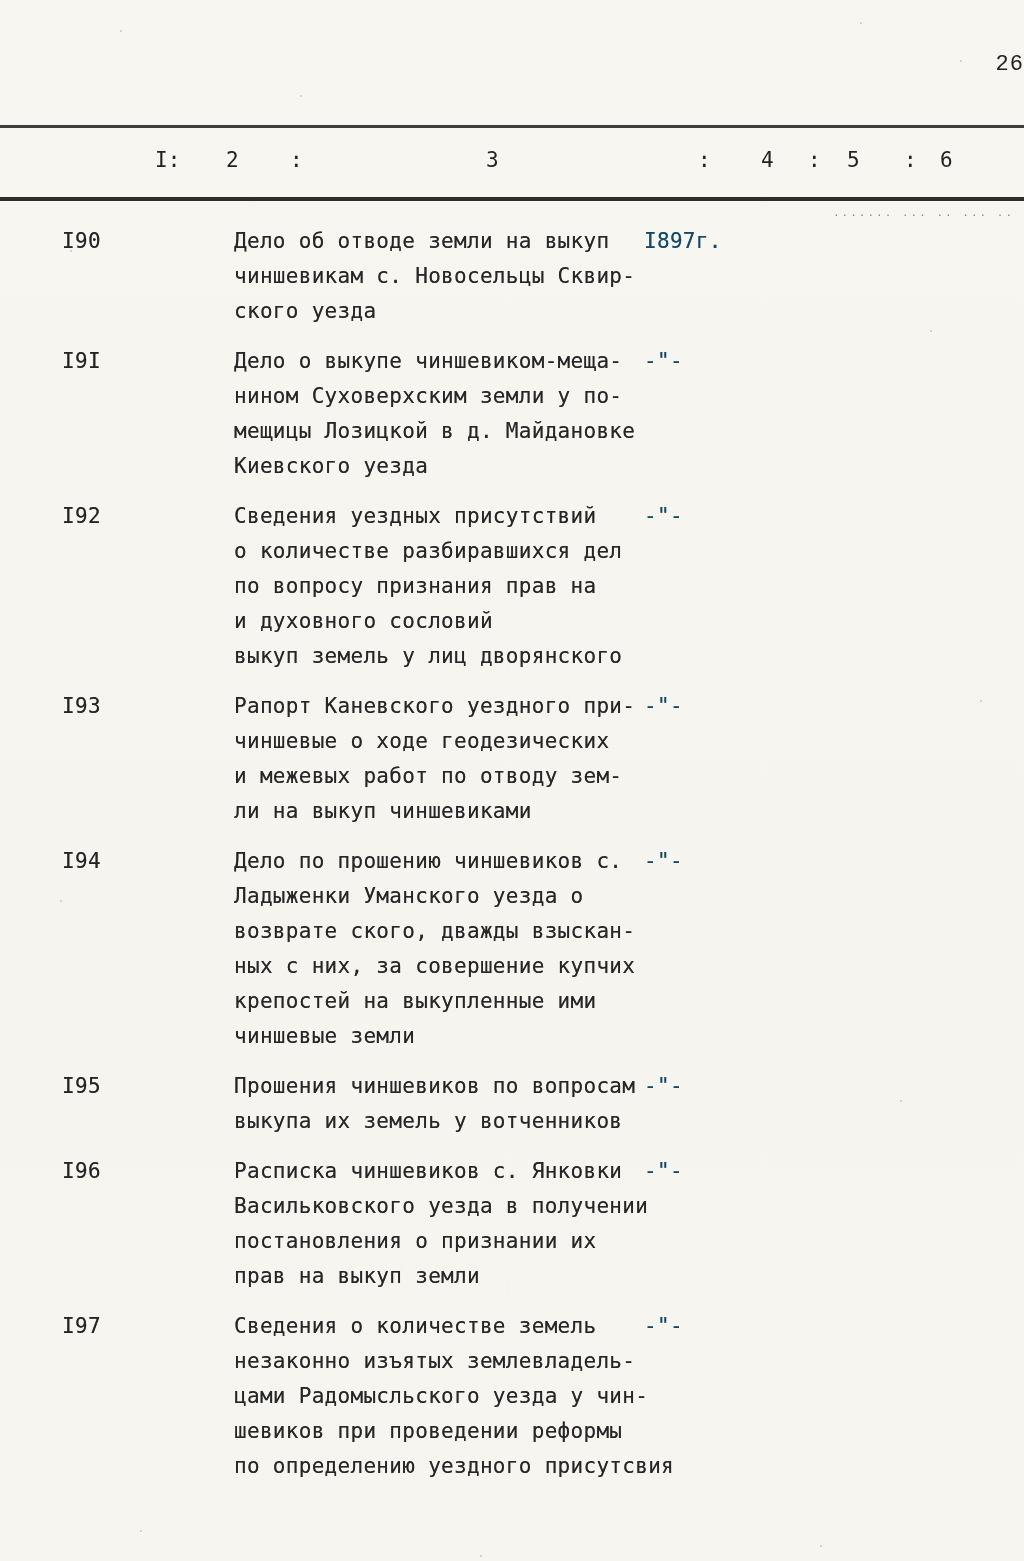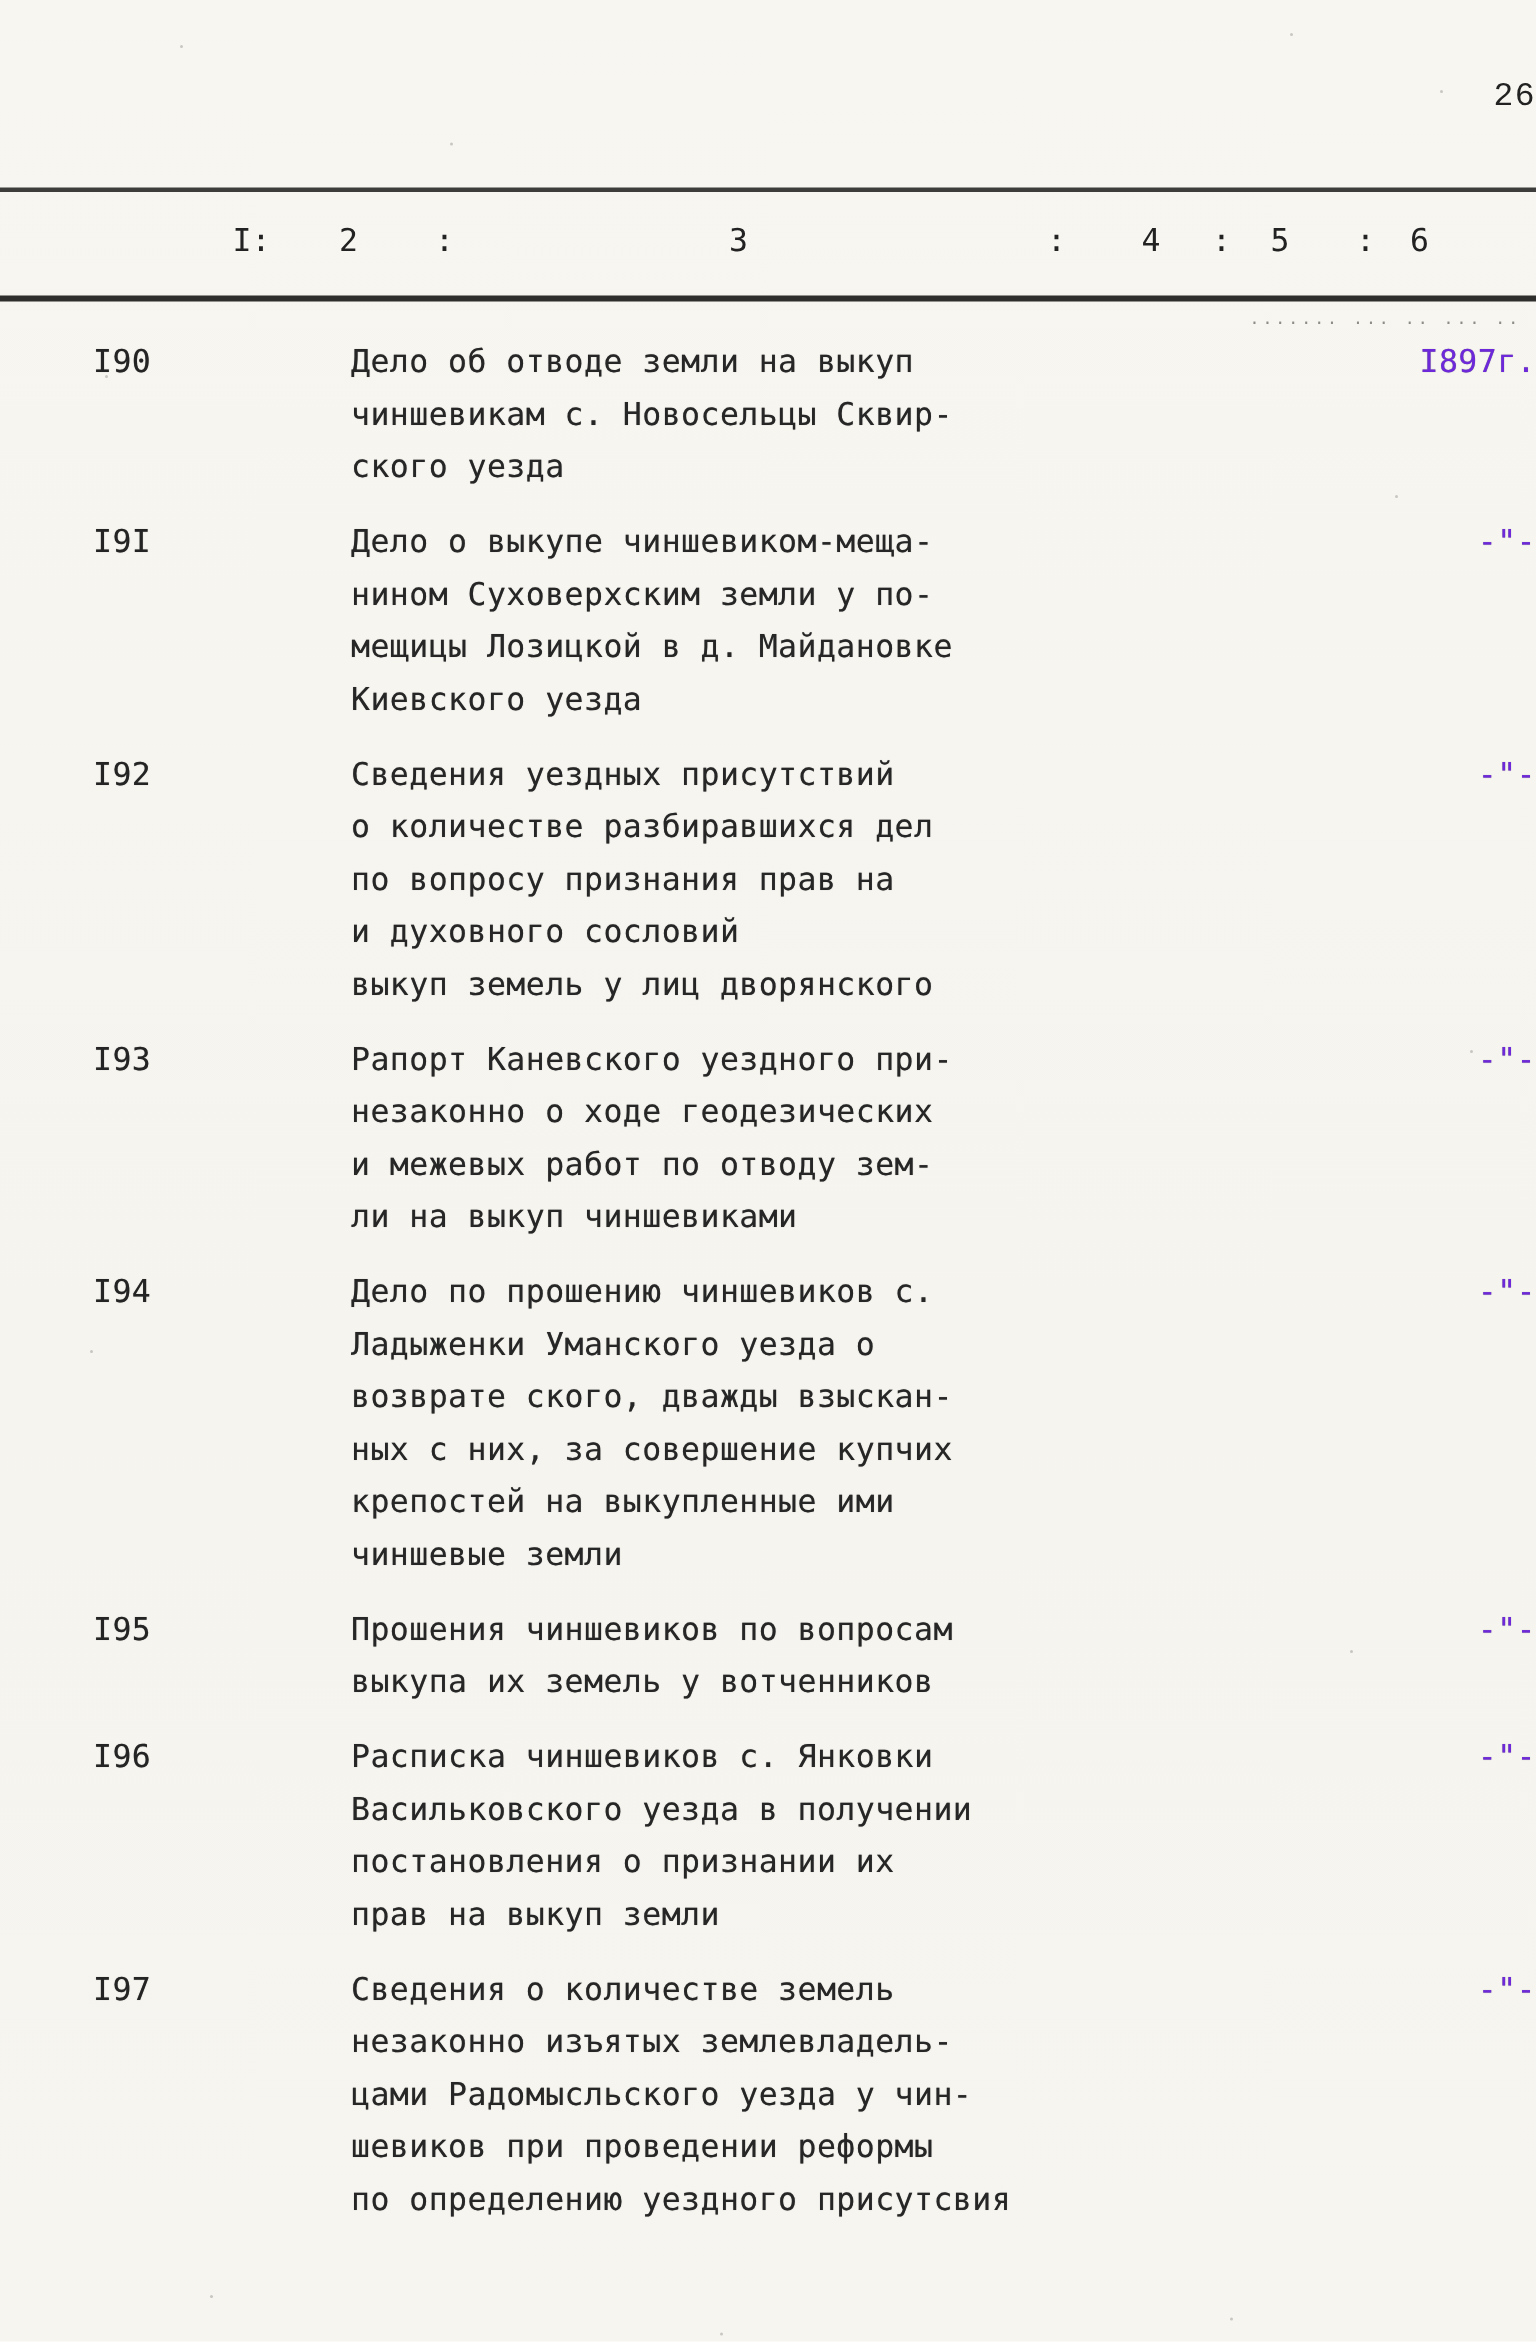--- a/index.html
+++ b/index.html
@@ -92,23 +92,22 @@
     color: #242424;
   }
   .entry-text {
     color: #262626;
     margin-left: 32px;
   }
   .entry-text div {
     white-space: nowrap;
   }
   .entry-date {
-    color: #6d28d9;
-    white-space: nowrap;
-    text-align: right;
+    color: #0c4a6e;
+    white-space: nowrap;
   }
   
   .speck {
     position: absolute;
     border-radius: 50%;
     background: #9a9a94;
     opacity: 0.5;
   }
 </style>
 </head>
@@ -164,21 +163,21 @@
           <div>по вопросу признания прав на</div>
           <div>и духовного сословий</div>
           <div>выкуп земель у лиц дворянского</div>
         </div>
         <div class="entry-date">-"-</div>
       </div>
       <div class="entry">
         <div class="entry-num">I93</div>
         <div class="entry-text">
           <div>Рапорт Каневского уездного при-</div>
-          <div>незаконно о ходе геодезических</div>
+          <div>чиншевые о ходе геодезических</div>
           <div>и межевых работ по отводу зем-</div>
           <div>ли на выкуп чиншевиками</div>
         </div>
         <div class="entry-date">-"-</div>
       </div>
       <div class="entry">
         <div class="entry-num">I94</div>
         <div class="entry-text">
           <div>Дело по прошению чиншевиков с.</div>
           <div>Ладыженки Уманского уезда о</div>

